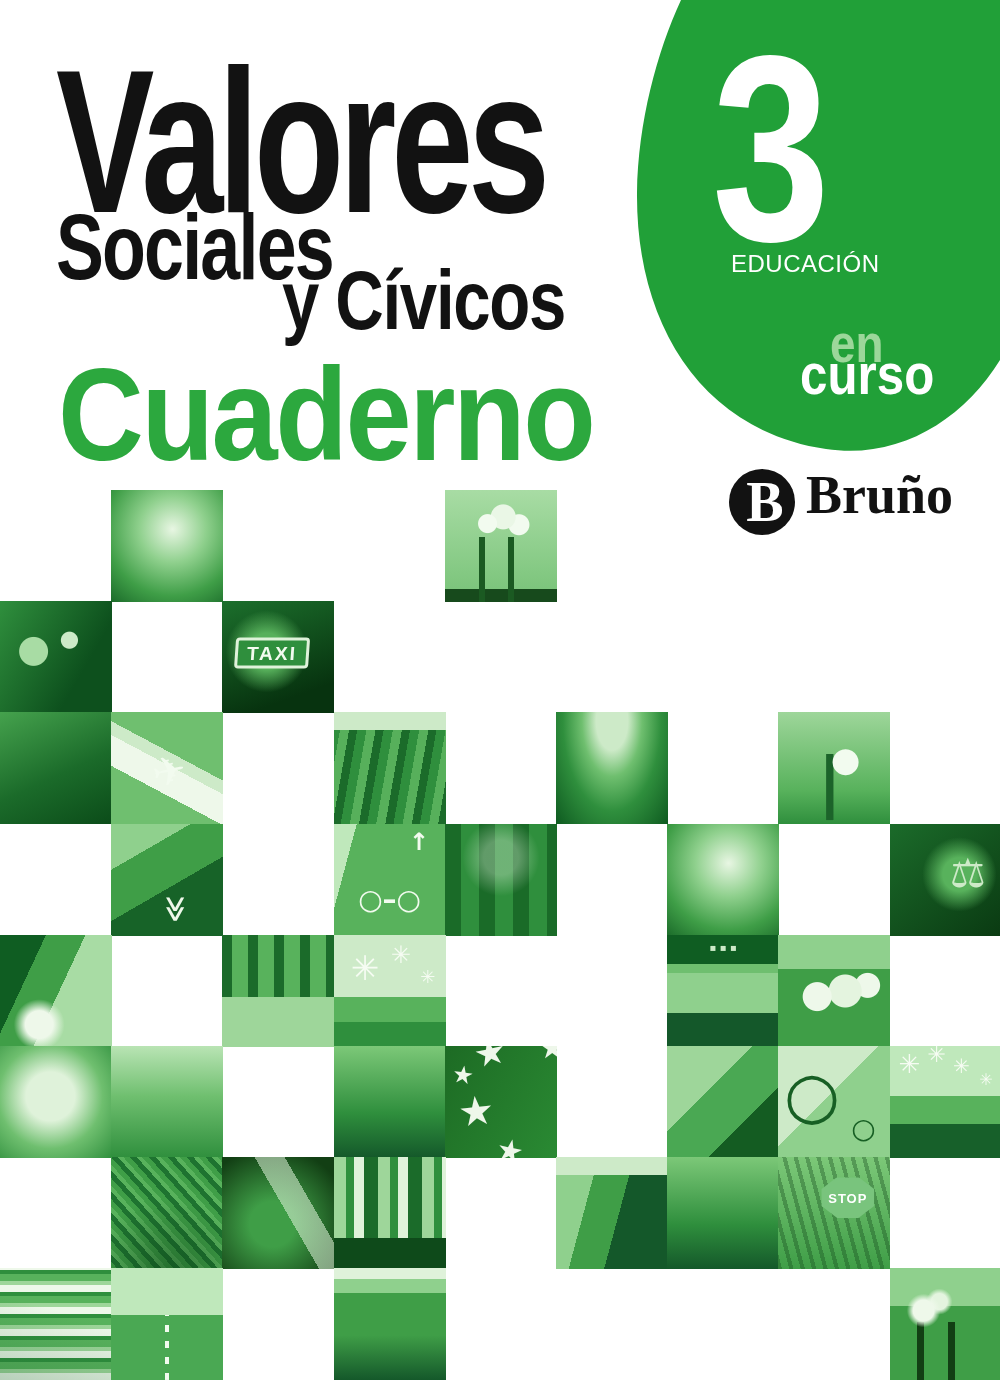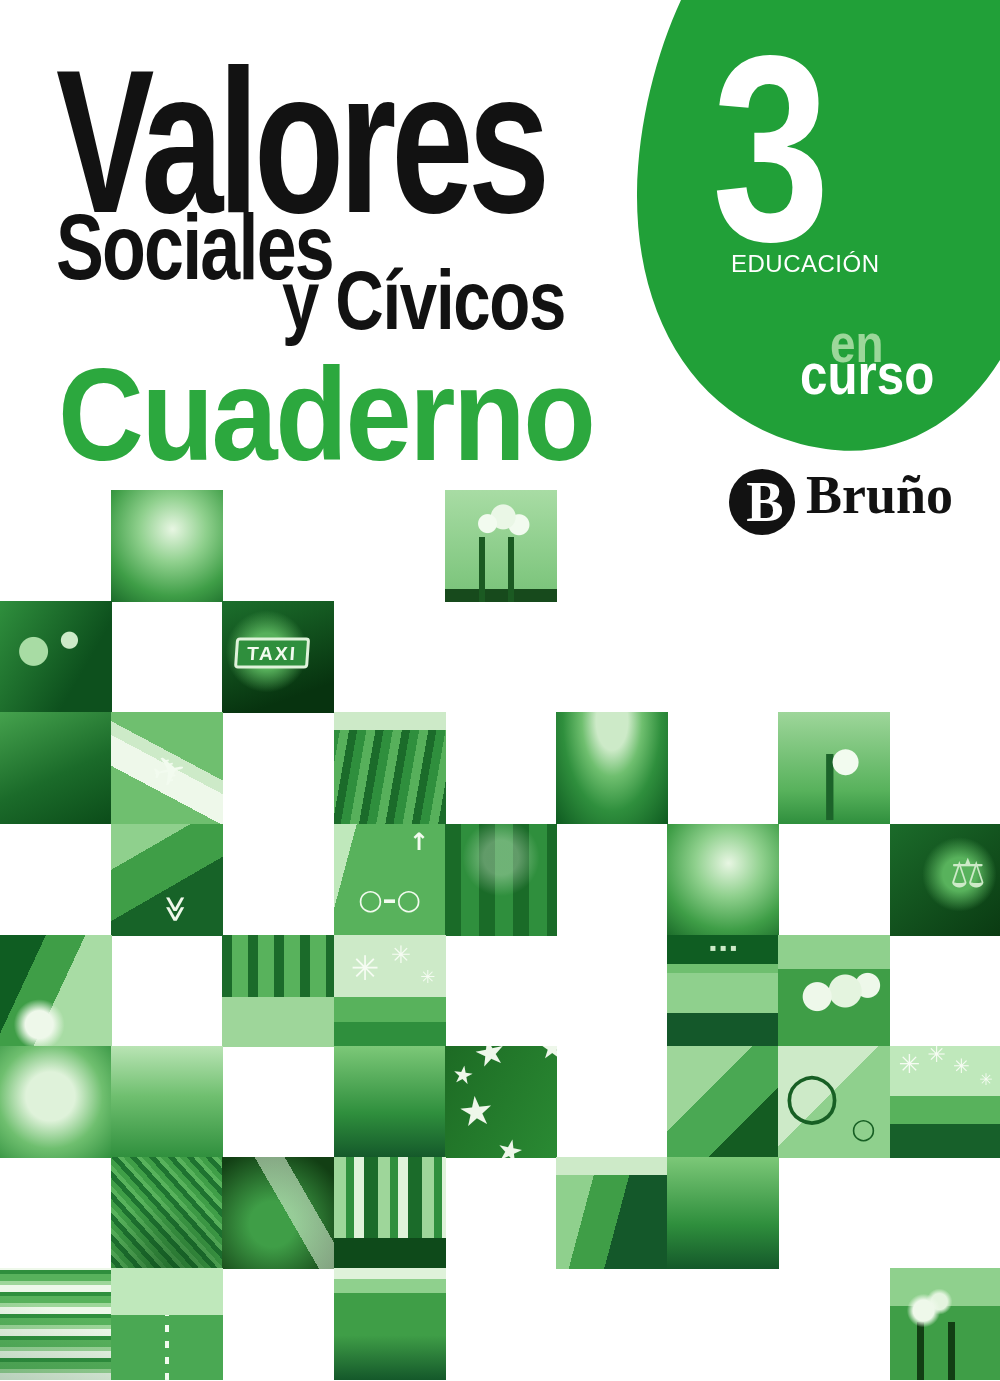--- a/index.html
+++ b/index.html
@@ -166,20 +166,23 @@
         <span class="glyph" style="left: 18%; top: 16%; font-size: 26px; color: rgb(246, 252, 243);">✳</span>
         <span class="glyph" style="left: 42%; top: 8%; font-size: 22px; color: rgb(246, 252, 243);">✳</span>
         <span class="glyph" style="left: 64%; top: 18%; font-size: 20px; color: rgb(246, 252, 243);">✳</span>
         <span class="glyph" style="left: 86%; top: 30%; font-size: 16px; color: rgb(246, 252, 243);">✳</span>
       </div>
       <div class="tile t-crowd" style="left: 111.2px; top: 1157.2px;"></div>
       <div class="tile t-fire" style="left: 222.4px; top: 1157.2px;"></div>
       <div class="tile t-city" style="left: 333.6px; top: 1157.2px;"></div>
       <div class="tile t-train" style="left: 556px; top: 1157.2px;"></div>
       <div class="tile v5" style="left: 667.2px; top: 1157.2px;"></div>
+      <div class="tile t-stop" style="left: 778.4px; top: 1157.2px;">
+        <span class="glyph octagon" style="left: 62%; top: 36%; font-size: 13px;">STOP</span>
+      </div>
       <div class="tile t-news" style="left: 0px; top: 1268.4px;"></div>
       <div class="tile t-road" style="left: 111.2px; top: 1268.4px;"></div>
       <div class="tile t-bus" style="left: 333.6px; top: 1268.4px;"></div>
       <div class="tile t-port" style="left: 889.6px; top: 1268.4px;"></div>
     </div>
 
   <svg class="badge-blob" width="1000" height="470" viewBox="0 0 1000 470" aria-hidden="true">
     <path class="blob-path" d="M 681 0 C 657 52 638 122 637 193 C 636 326 703 431 826 449 C 899 460 963 420 1000 360 L 1000 0 Z"></path>
   </svg>
 

